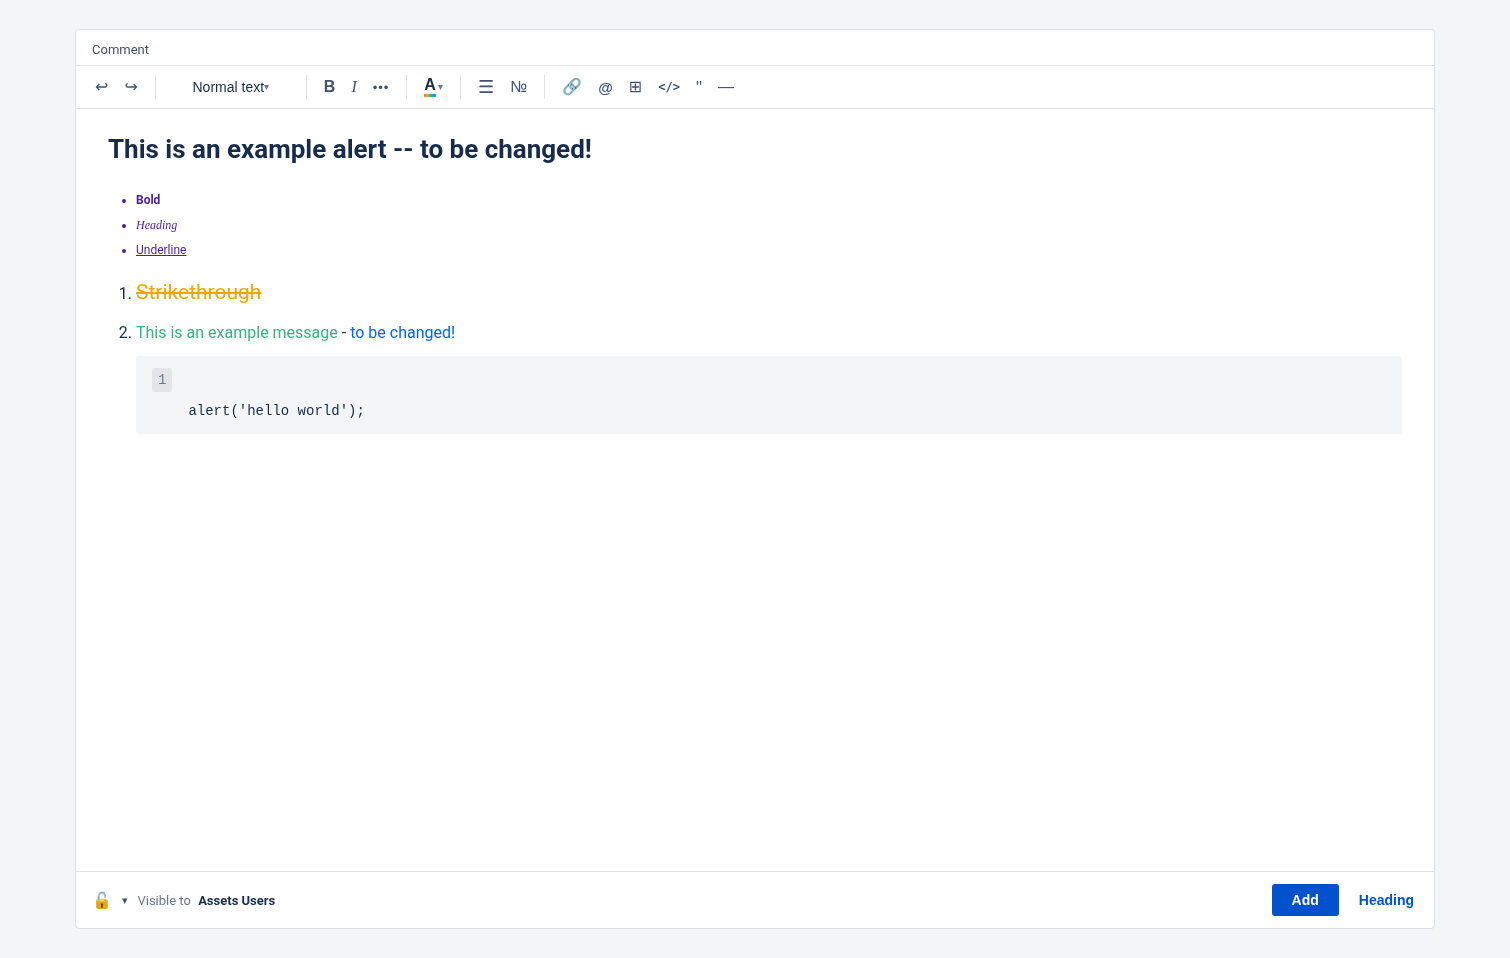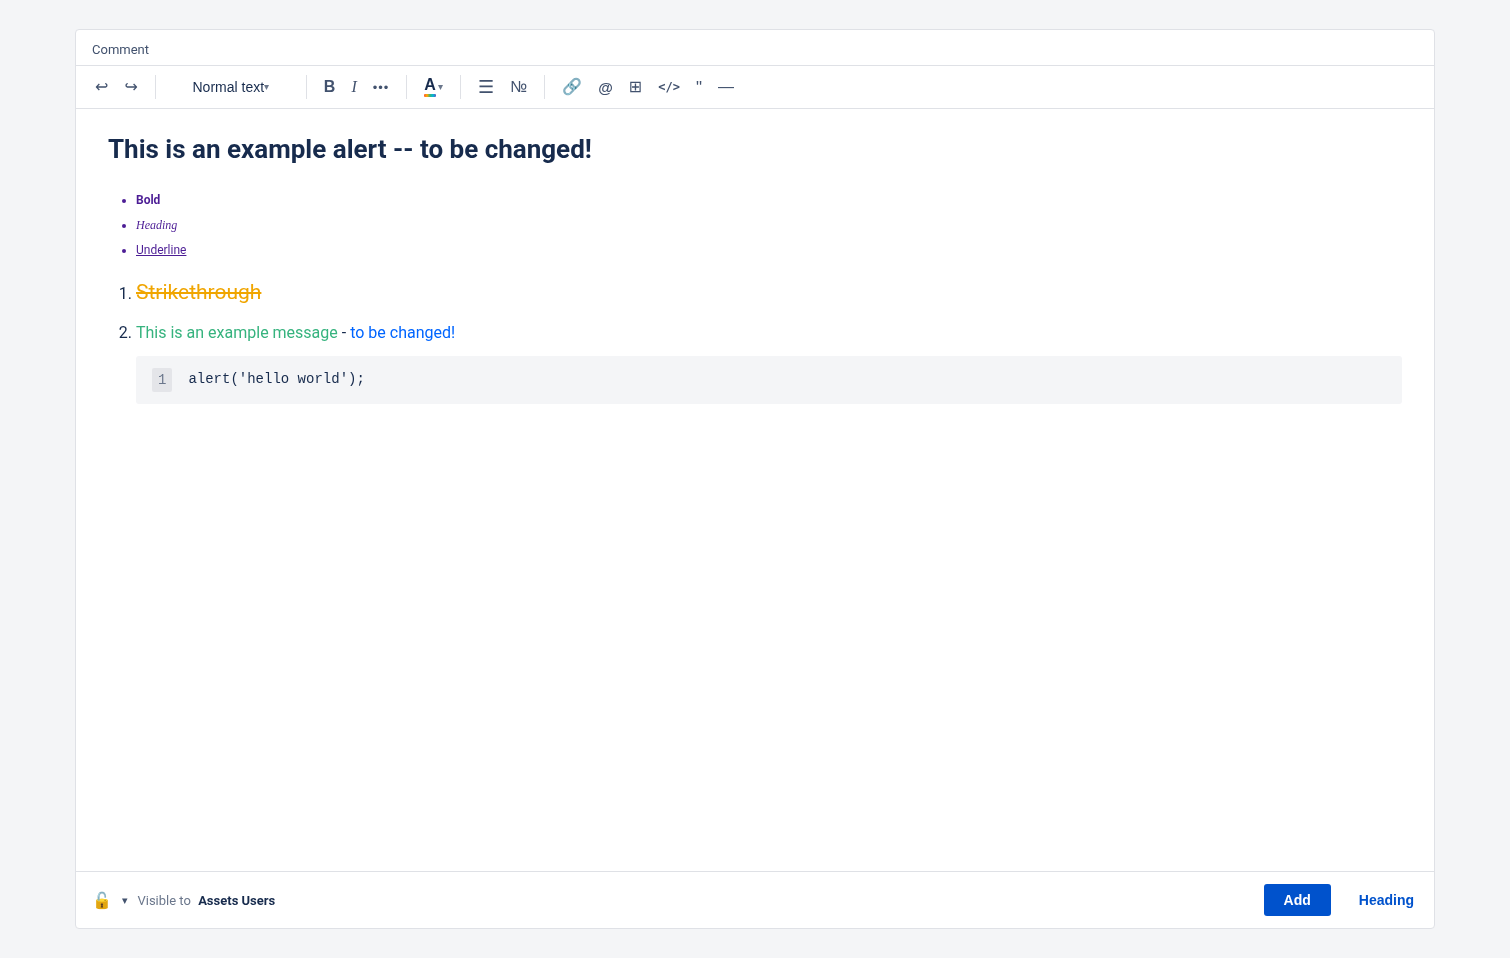--- a/index.html
+++ b/index.html
@@ -138,20 +138,21 @@
       font-size: 14px;
       min-width: 16px;
       background: #e4e5e9;
       padding: 1px 6px;
       border-radius: 2px;
       text-align: center;
     }
     .code-content {
       font-size: 14px;
       color: #172b4d;
+      margin-top: 32px;
     }
     .editor-footer {
       border-top: 1px solid #dfe1e6;
       padding: 12px 16px;
       display: flex;
       align-items: center;
       justify-content: space-between;
     }
     .visibility-section {
       display: flex;
@@ -163,21 +164,21 @@
     .lock-icon {
       font-size: 16px;
       color: #6b778c;
     }
     .visibility-text strong {
       color: #172b4d;
     }
     .footer-buttons {
       display: flex;
       align-items: center;
-      gap: 24px;
+      gap: 16px;
     }
     .add-btn {
       background: #0052cc;
       color: #fff;
       border: none;
       border-radius: 3px;
       padding: 8px 20px;
       font-size: 14px;
       font-weight: 600;
       cursor: pointer;

